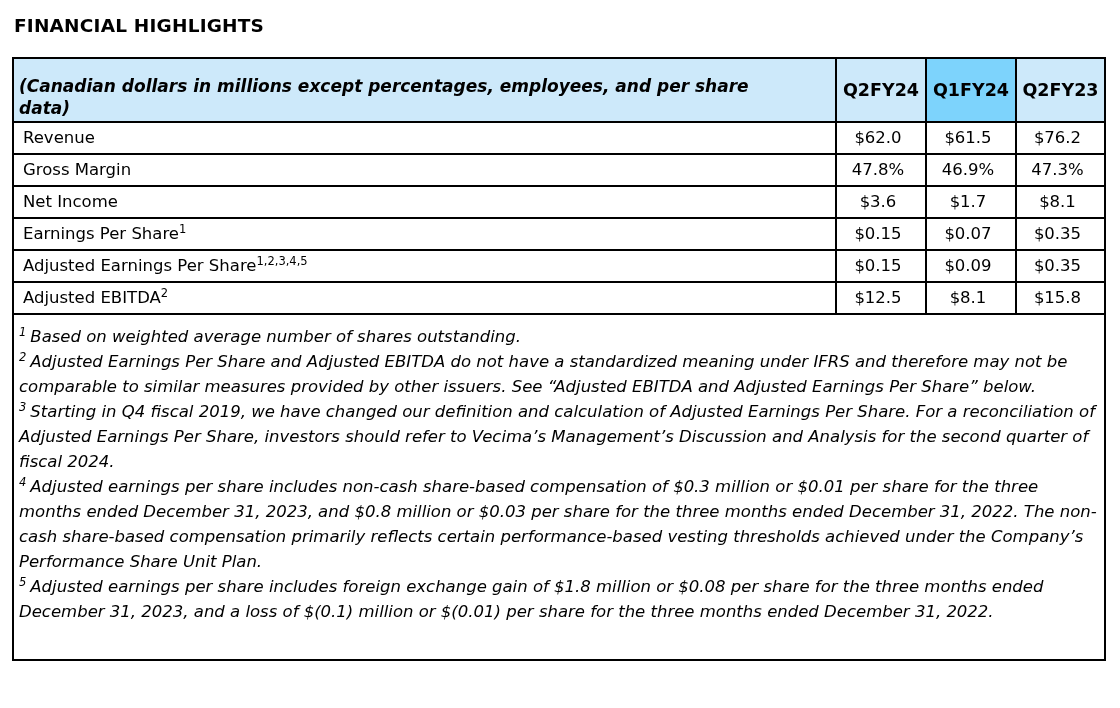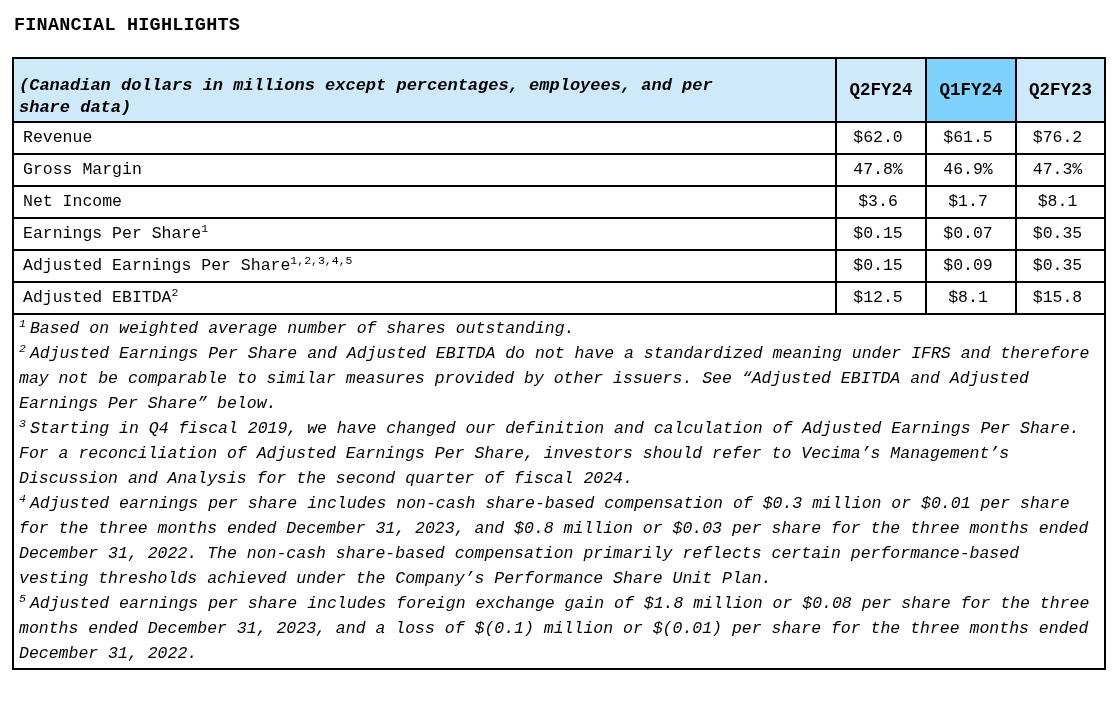--- a/index.html
+++ b/index.html
@@ -3,21 +3,21 @@
 <meta charset="utf-8">
 <style>
   * { margin: 0; padding: 0; box-sizing: border-box; }
   html, body {
     width: 1120px; height: 708px;
     background: #ffffff;
     color: #000000;
     font-family: "DejaVu Sans", "Liberation Sans", sans-serif;
     overflow: hidden;
   }
-  .page { position: relative; width: 1120px; height: 708px; font-family: Liberation Mono, monospace; }
+  .page { position: relative; width: 1120px; height: 708px; }
   .title {
     position: absolute;
     left: 14px; top: 15px;
     font-size: 18.5px;
     font-weight: bold;
     letter-spacing: 0.2px;
   }
   table.fin {
     position: absolute;
     left: 12px; top: 57px;
@@ -38,21 +38,21 @@
     line-height: 22px;
     padding: 16px 4px 2px 5px;
   }
   th.caption-cell span { display: inline-block; max-width: 745px; }
   th.qcol {
     font-weight: bold;
     font-style: normal;
     font-size: 17.5px;
     text-align: center;
     vertical-align: middle;
-    padding: 12px;
+    padding: 5px;
   }
   td.rowlabel {
     height: 32px;
     font-size: 16.5px;
     text-align: left;
     vertical-align: middle;
     padding: 2px 4px 4px 9px;
     white-space: nowrap;
   }
   td.val {
@@ -65,21 +65,21 @@
     font-size: 11.5px;
     line-height: 0;
     vertical-align: super;
   }
   td.footnotes-cell {
     height: 346px;
     vertical-align: top;
     font-style: italic;
     font-size: 16.5px;
     line-height: 25px;
-    padding: 1px 6px 2px 5px;
+    padding: 9px 6px 2px 5px;
   }
   .footnote { text-align: left; }
   .footnote sup.fn-marker { margin-right: 4px; }
 </style>
 </head>
 <body>
 
 <div class="page">
 
   <div class="title">FINANCIAL HIGHLIGHTS</div>

